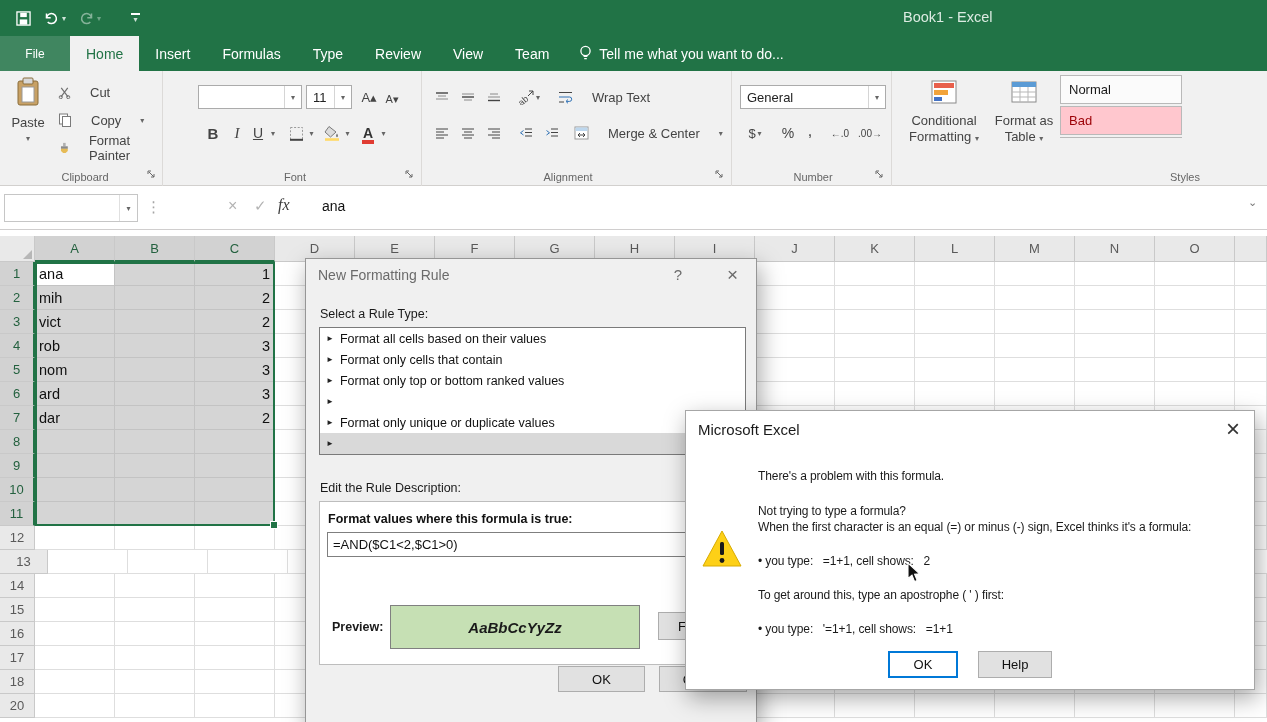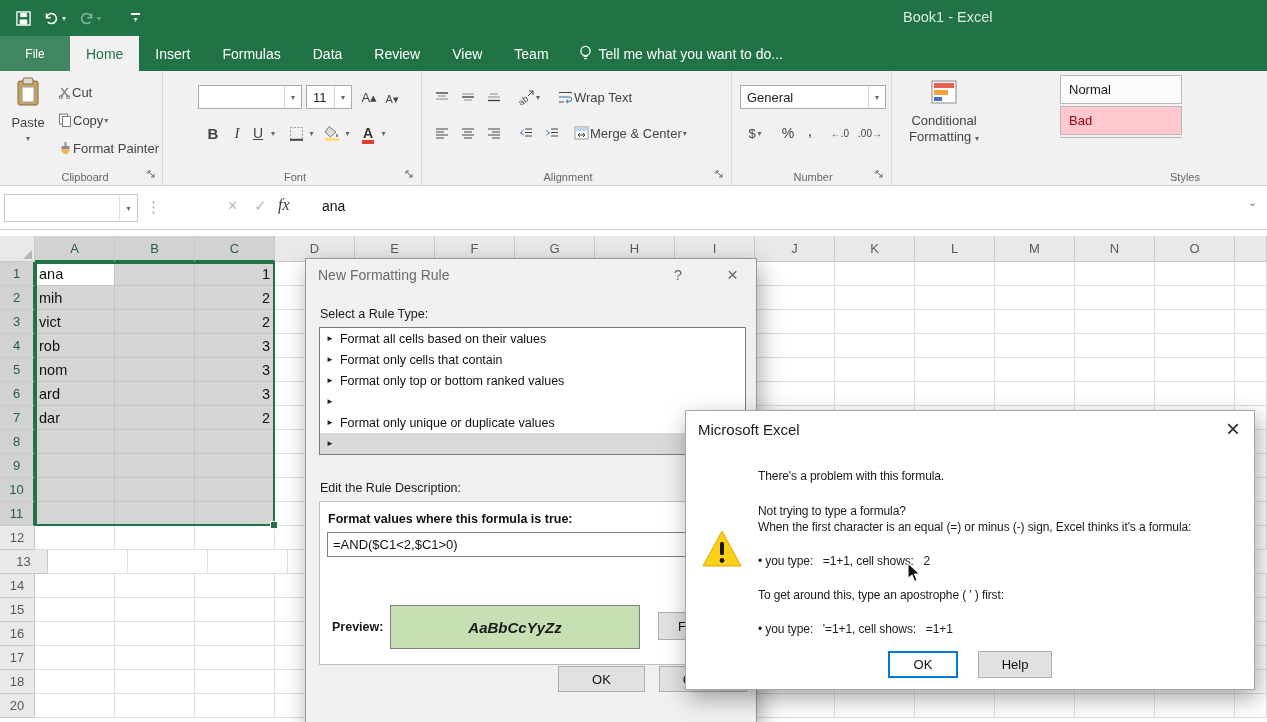--- a/index.html
+++ b/index.html
@@ -21,21 +21,21 @@
 .rtab{padding:0 16px;display:flex;align-items:center;color:#fff;font-size:14px;white-space:nowrap}
 .rtab.active{background:#f1f1f1;color:#217346}
 .tellme{display:flex;align-items:center;gap:7px;color:#fff;font-size:14px;margin-left:14px}
 
 
 .ribbon{position:absolute;left:0;top:71px;width:100%;height:115px;background:#f1f1f1;border-bottom:1px solid #d2d0ce}
 .rgroup{position:absolute;top:0;height:115px;border-right:1px solid #dcdad8}
 .glabel{position:absolute;bottom:3px;font-size:11px;color:#666;text-align:center;width:110px}
 .launcher{position:absolute;bottom:5px;width:12px;height:12px;display:flex;align-items:center;justify-content:center}
 .bigbtn{position:absolute;display:flex;flex-direction:column;align-items:center;color:#444;font-size:13px;line-height:16px;text-align:center}
-.sbtn{position:absolute;display:flex;align-items:center;gap:1px;font-size:13px;color:#444;height:24px}
+.sbtn{position:absolute;display:flex;align-items:center;gap:19px;font-size:13px;color:#444;height:24px}
 .ibtn{position:absolute;height:24px;display:flex;align-items:center;justify-content:center;color:#444;gap:2px}
 .caret9{font-size:8px;color:#666}
 .combo{position:absolute;background:#fff;border:1px solid #ababab;display:flex;align-items:stretch;font-size:13px;color:#222}
 .combo .val{flex:1;padding-left:6px;display:flex;align-items:center;overflow:hidden;white-space:nowrap}
 .combo .ccaret{width:17px;border-left:1px solid #d5d5d5;display:flex;align-items:center;justify-content:center;color:#666;font-size:8px}
 .bld{font-weight:bold;font-size:15px}
 .itl{font-style:italic;font-family:"Liberation Serif",serif;font-size:15px}
 .und{text-decoration:underline;font-size:14px}
 .fontcolor{position:relative;font-size:14px;font-weight:bold;color:#333;line-height:13px}
 .fontcolor .bar{position:absolute;left:-1px;right:-1px;bottom:-4px;height:4px;background:#e03c32}
@@ -131,21 +131,21 @@
     </div>
     <div class="win-title">Book1 - Excel</div>
   </div>
 
   <div class="tabrow">
     <div class="file-tab">File</div>
     <div class="rtabs">
         <div class="rtab active">Home</div>
         <div class="rtab">Insert</div>
         <div class="rtab">Formulas</div>
-        <div class="rtab">Data</div>
+        <div class="rtab">Type</div>
         <div class="rtab">Review</div>
         <div class="rtab">View</div>
         <div class="rtab">Team</div>
       </div>
     <div class="tellme">
       <svg width="13" height="17" viewBox="0 0 13 17">
           <circle cx="6.5" cy="6" r="4.6" fill="none" stroke="#fff" stroke-width="1.3"></circle>
           <path d="M4.6 11.5 h3.8 M5.2 13.6 h2.6" stroke="#fff" stroke-width="1.2"></path>
         </svg>
       <span>Tell me what you want to do...</span>
@@ -361,20 +361,32 @@
     <div class="rgroup" style="left:892px;width:375px;border-right:none">
       <div class="bigbtn" style="left:8px;top:6px;width:88px">
         <svg width="30" height="30" viewBox="0 0 30 30">
             <rect x="3" y="4" width="24" height="22" fill="#fff" stroke="#8a8a8a"></rect>
             <rect x="5" y="6" width="20" height="5" fill="#e8604c"></rect>
             <rect x="5" y="13" width="14" height="5" fill="#f2a33a"></rect>
             <rect x="5" y="20" width="8" height="4" fill="#4472c4"></rect>
           </svg>
         <span style="margin-top:6px">Conditional</span>
         <span><span>Formatting</span> <span class="caret9">▾</span></span>
+      </div>
+      <div class="bigbtn" style="left:98px;top:6px;width:68px">
+        <svg width="30" height="30" viewBox="0 0 30 30">
+            <rect x="3" y="5" width="24" height="20" fill="#fff" stroke="#8a8a8a"></rect>
+            <rect x="3" y="5" width="24" height="5" fill="#5b9bd5"></rect>
+            <line x1="3" y1="15" x2="27" y2="15" stroke="#b7b7b7"></line>
+            <line x1="3" y1="20" x2="27" y2="20" stroke="#b7b7b7"></line>
+            <line x1="11" y1="10" x2="11" y2="25" stroke="#b7b7b7"></line>
+            <line x1="19" y1="10" x2="19" y2="25" stroke="#b7b7b7"></line>
+          </svg>
+        <span style="margin-top:6px">Format as</span>
+        <span><span>Table</span> <span class="caret9">▾</span></span>
       </div>
       <div class="glabel" style="left:238px">Styles</div>
     </div>
 
     <div class="style-gallery">
         <div class="style-cell" style="background: rgb(251, 251, 251); color: rgb(26, 26, 26);">Normal</div>
         <div class="style-cell" style="background: rgb(255, 199, 206); color: rgb(156, 0, 6);">Bad</div>
         <div class="style-cell" style="background: rgb(255, 235, 156); color: rgb(156, 101, 0);">Neutral</div>
       </div>
   </div>

